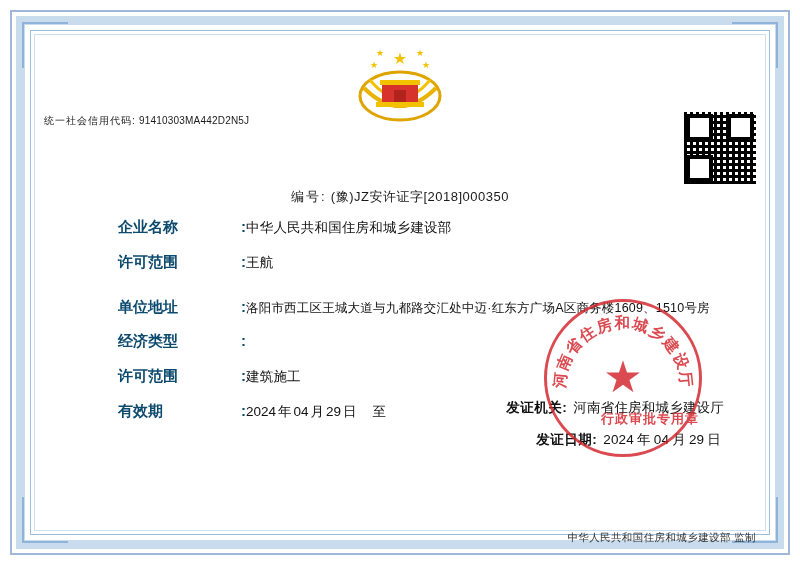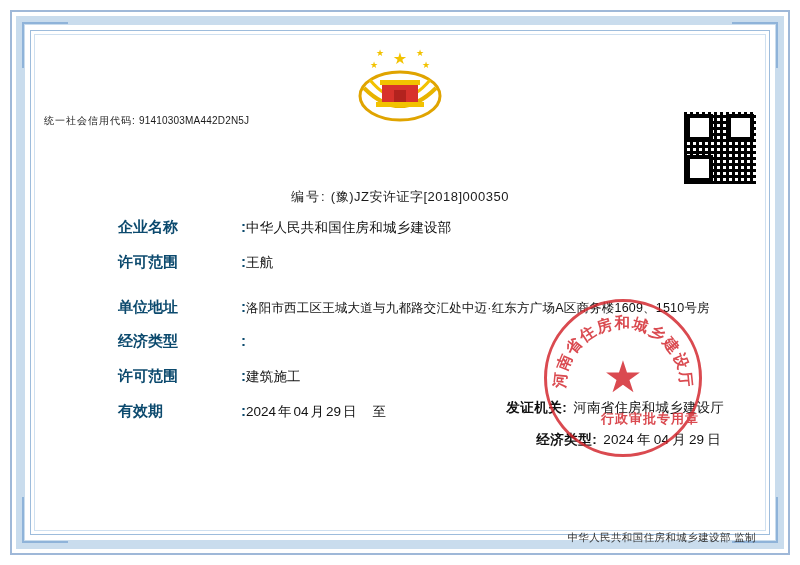--- a/index.html
+++ b/index.html
@@ -393,21 +393,21 @@
       </div>
 
     </div>
 
     <div class="issuer-block">
       <div class="issuer-row">
         <span class="issuer-label">发证机关:</span>
         <span class="issuer-value">河南省住房和城乡建设厅</span>
       </div>
       <div class="issuer-row">
-        <span class="issuer-label">经济类型:</span>
+        <span class="issuer-label">发证日期:</span>
         <span class="issuer-value">
           <span>2024</span><span class="unit">年</span><span>04</span><span class="unit">月</span><span>29</span><span class="unit">日</span>
         </span>
       </div>
     </div>
 
     <div class="seal">
       <svg class="arc-text" viewBox="0 0 152 152" aria-hidden="true">
         <defs>
           <path id="sealArc" d="M 18 84 A 58 58 0 0 1 134 84" fill="none"></path>

